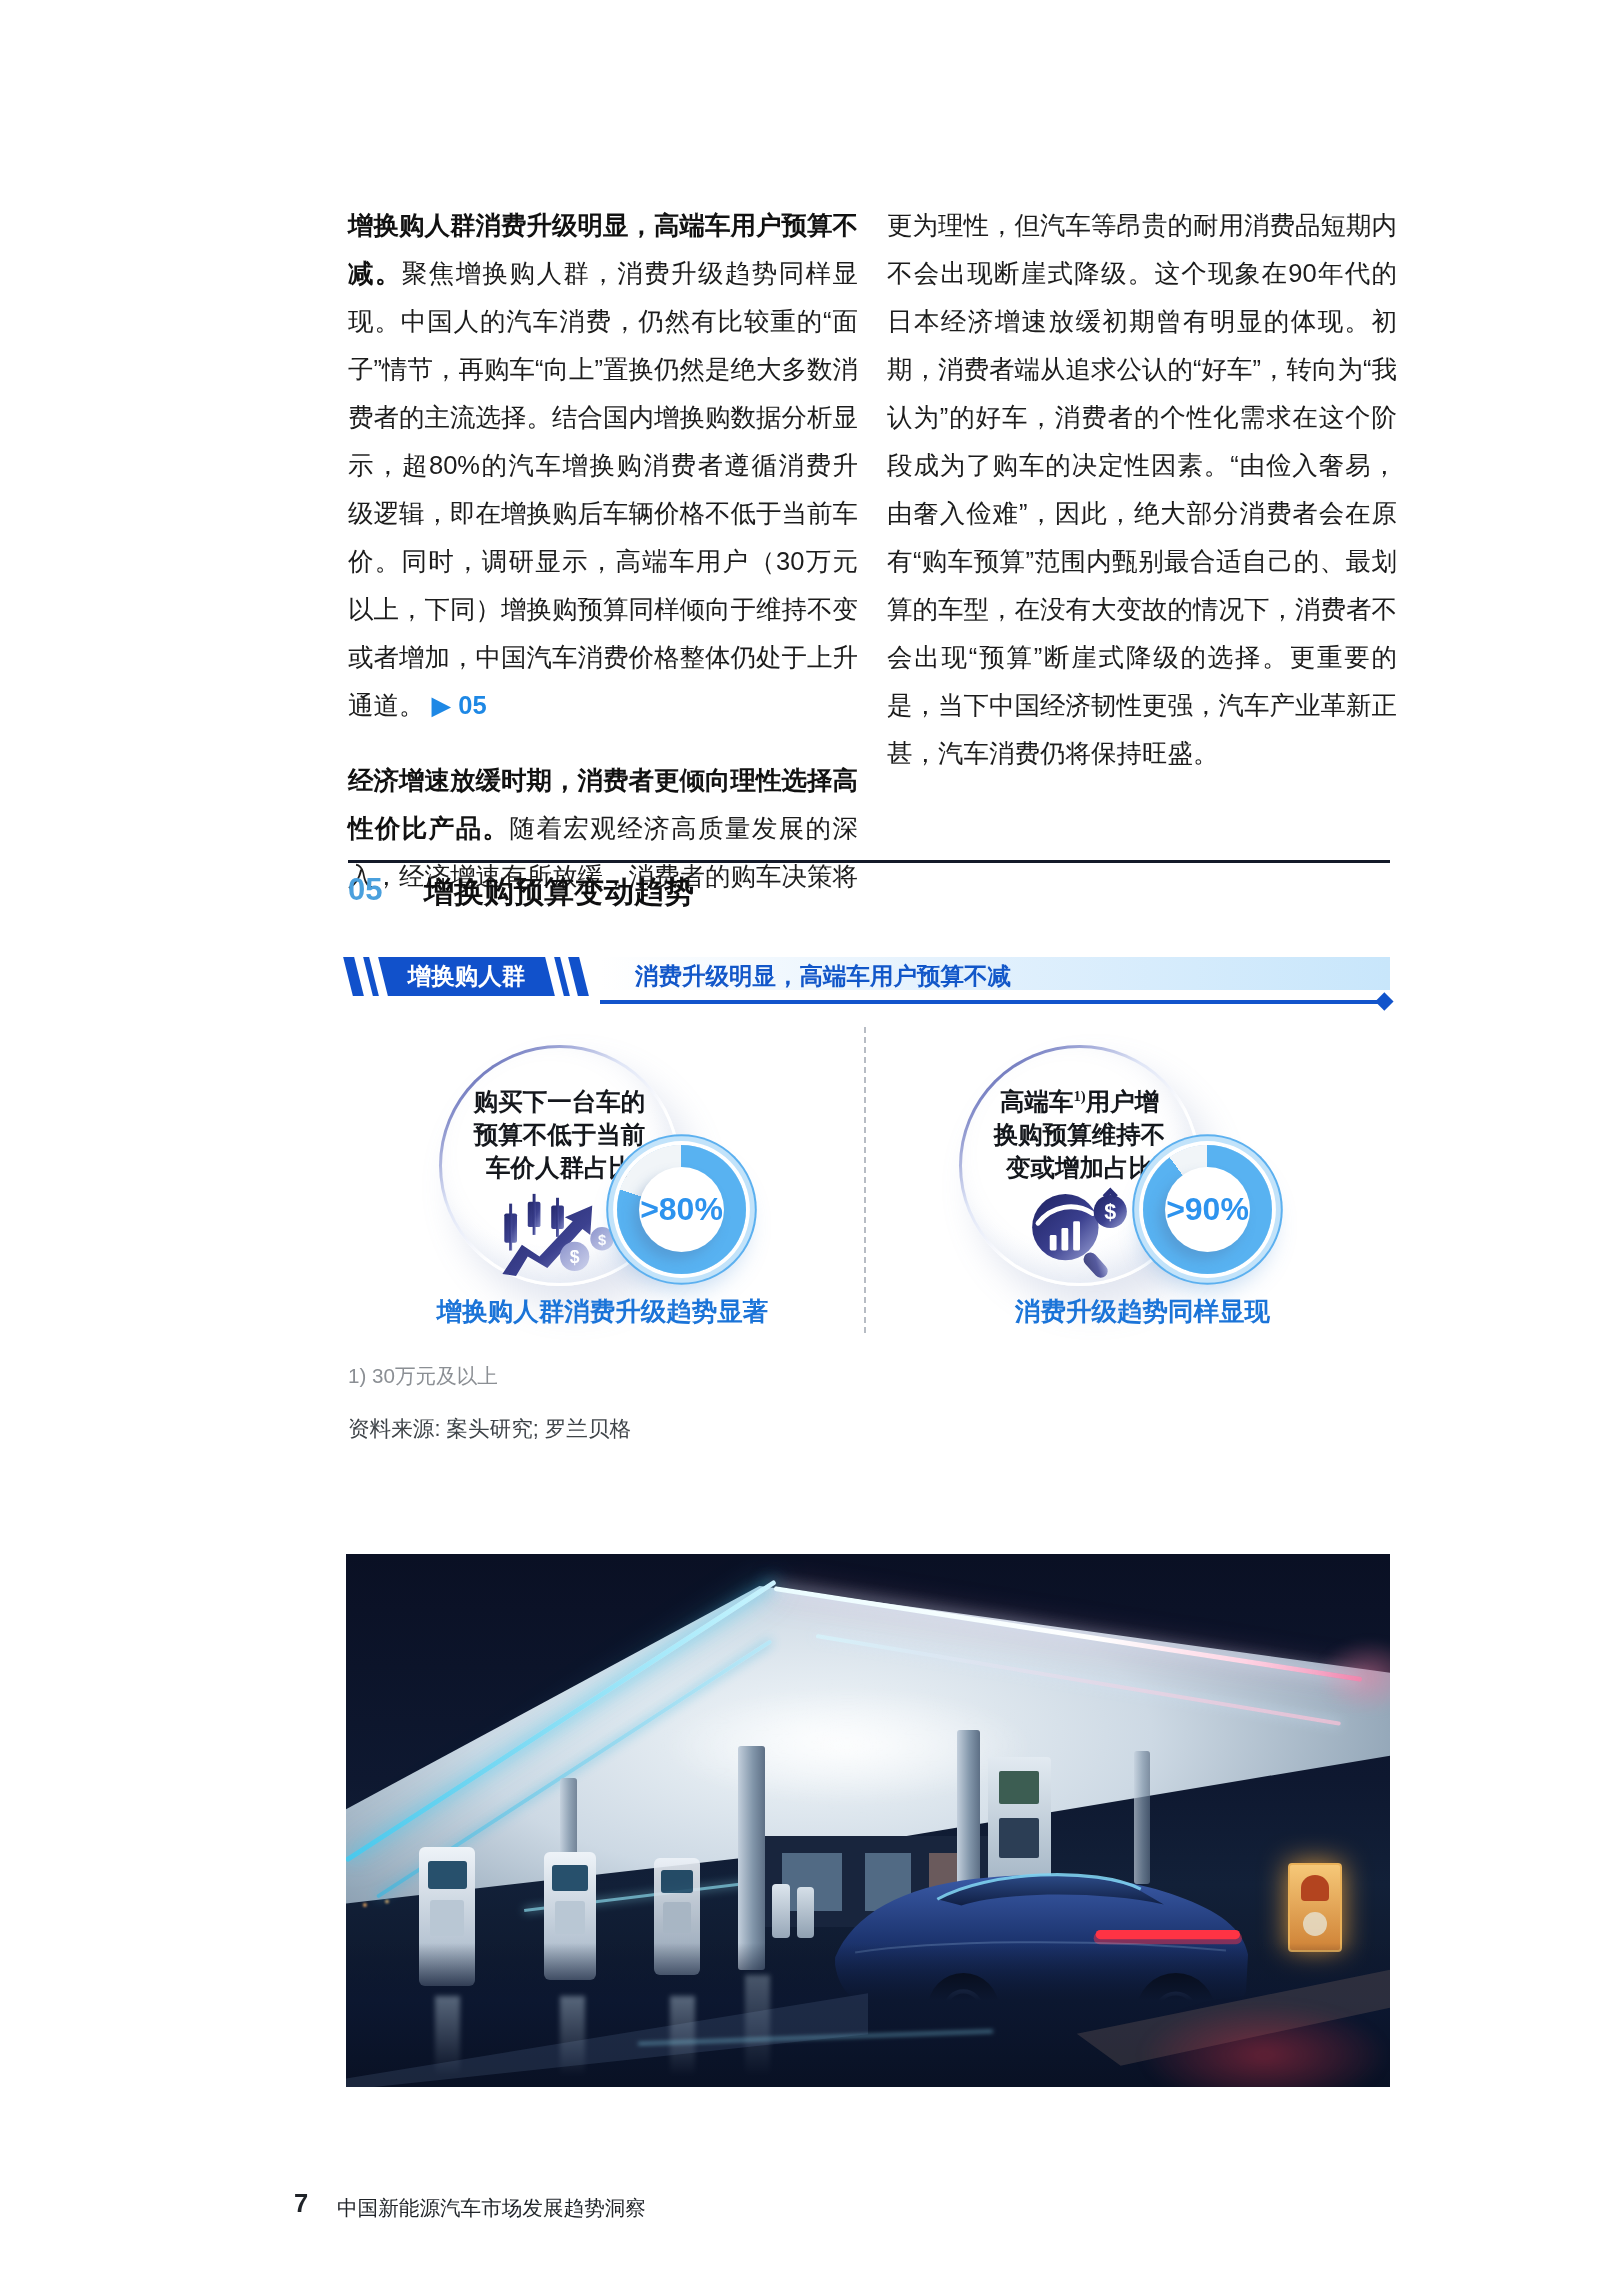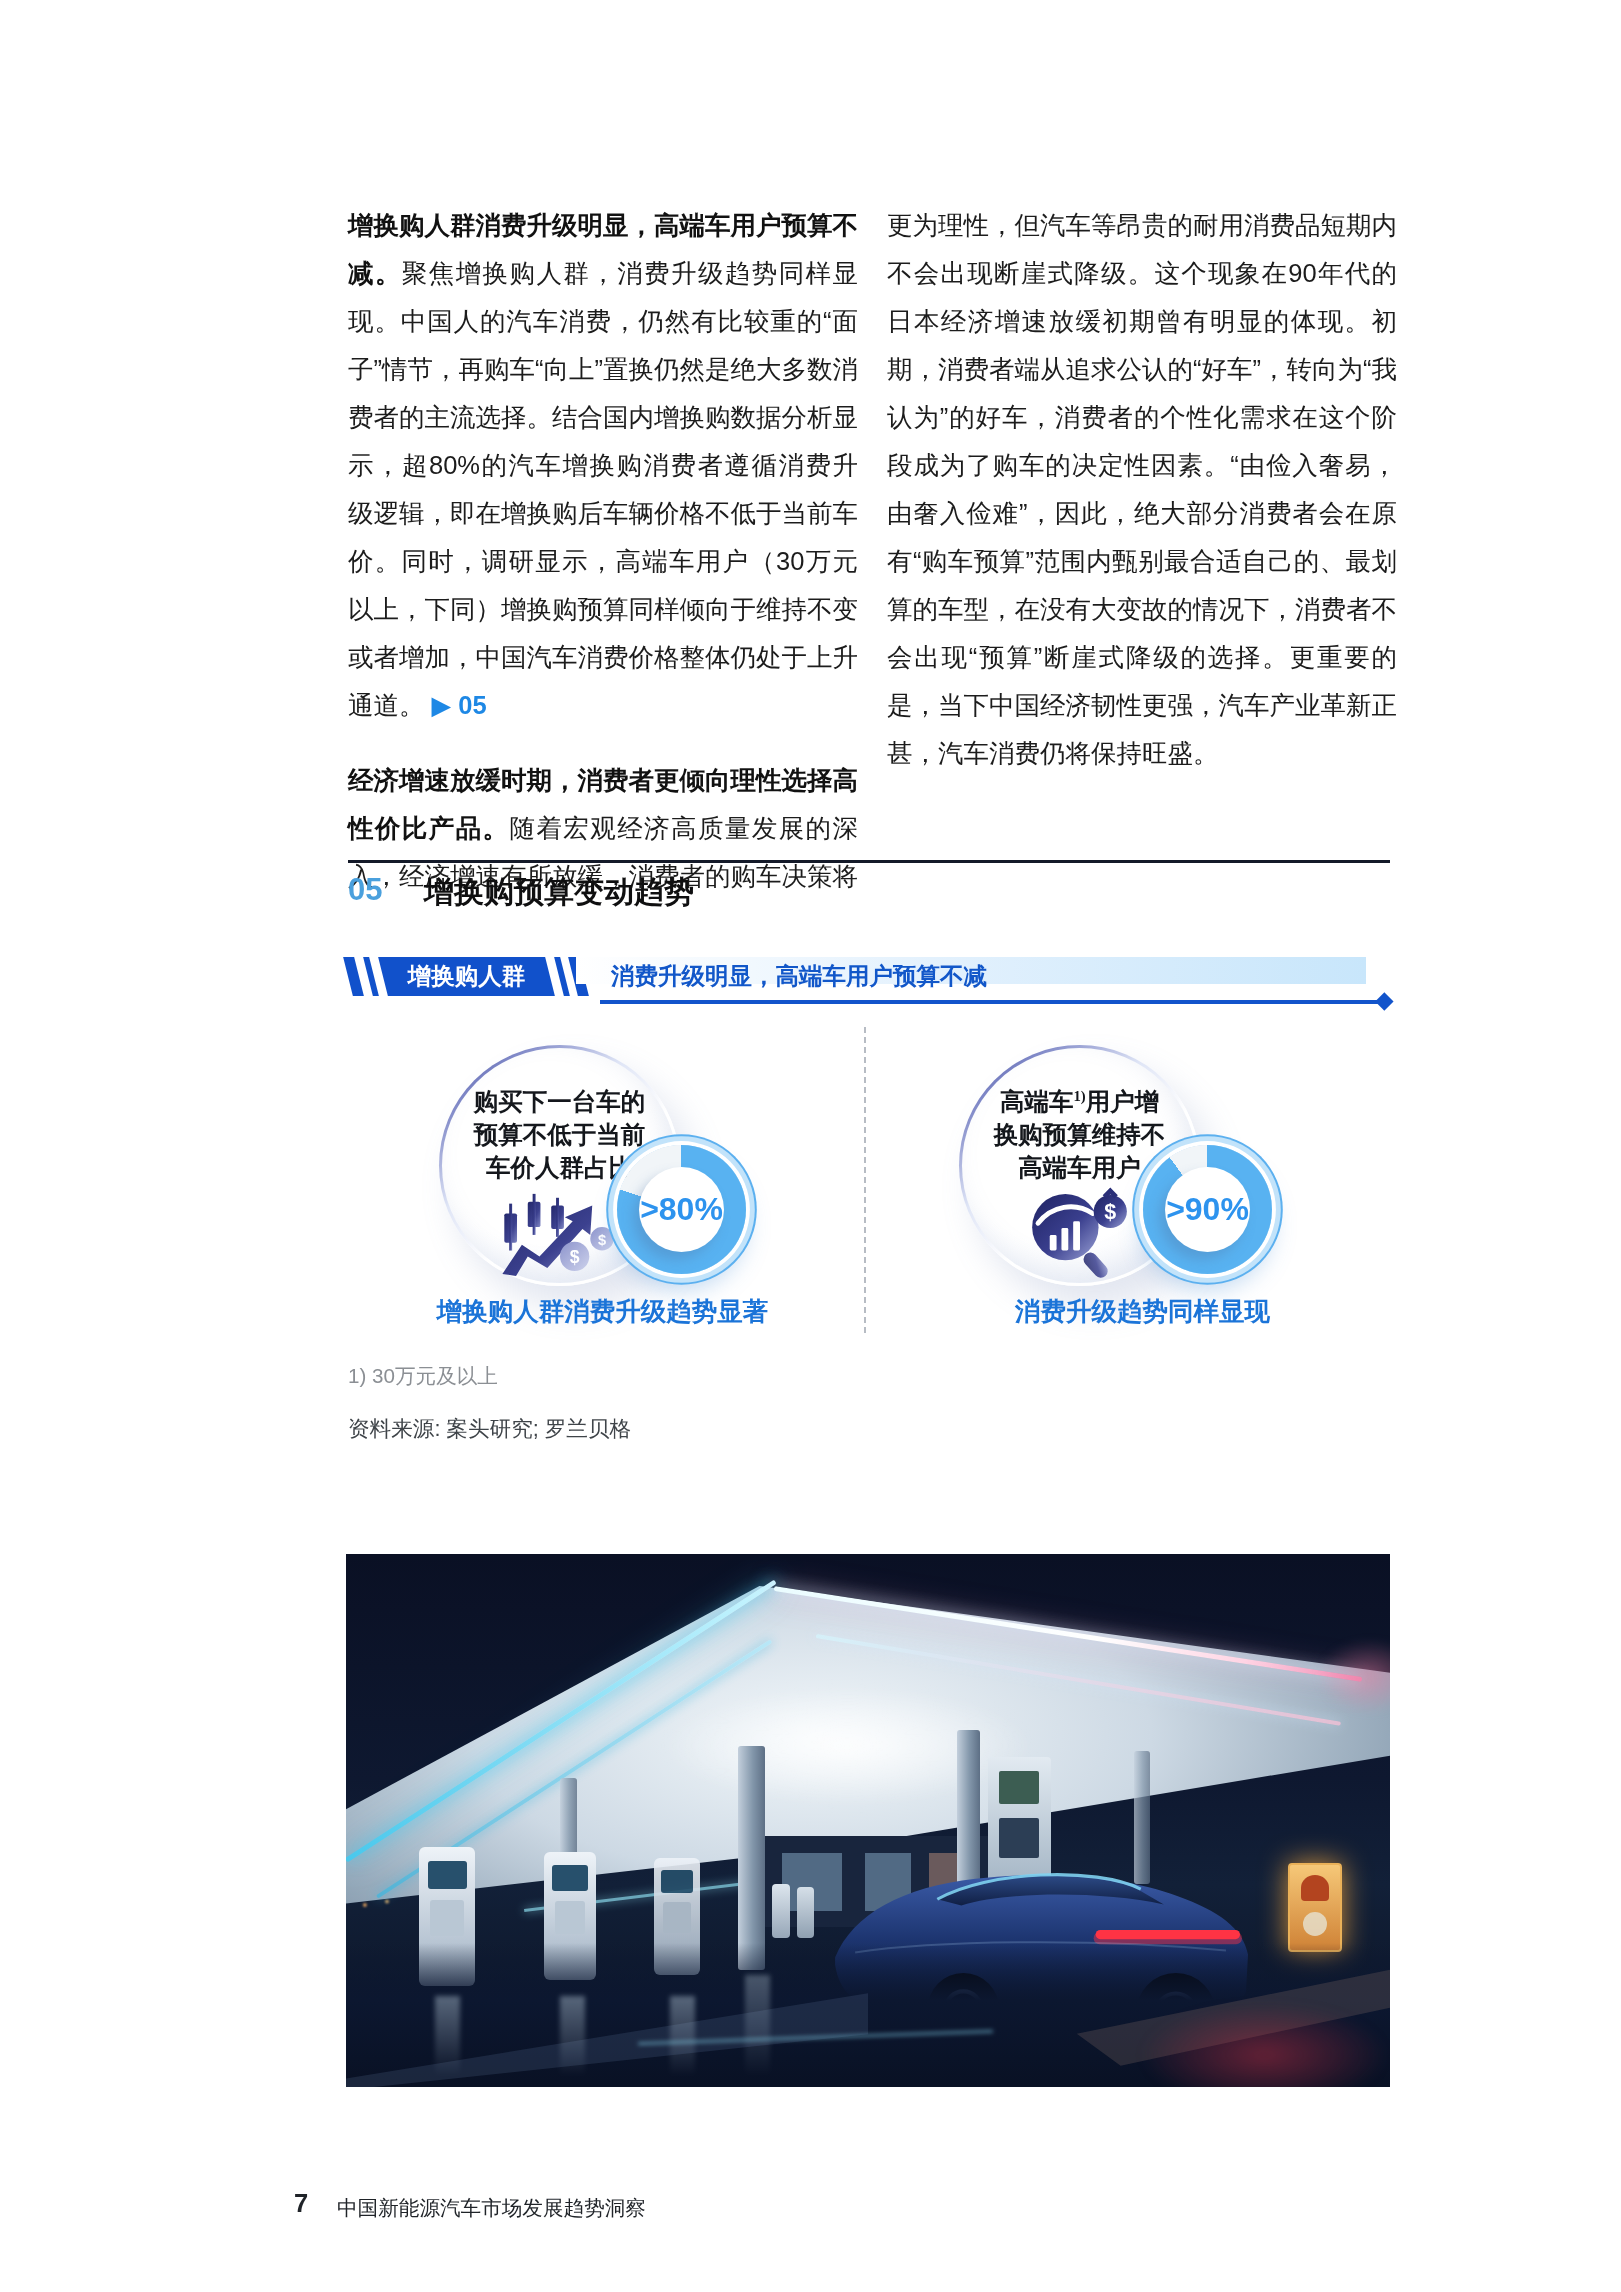--- a/index.html
+++ b/index.html
@@ -26,21 +26,21 @@
 
   
   .stripe{top:957px;height:39px;background:#1151cb;transform:skewX(14deg);}
   .st1{left:348px;width:10.8px;}
   .st2{left:368px;width:5.9px;}
   .st3{left:559px;width:5.9px;}
   .st4{left:573px;width:10.8px;}
   .tag{left:383px;top:957px;width:167px;height:39px;background:#1151cb;transform:skewX(14deg);}
   .tag span{display:block;transform:skewX(-14deg);color:#fff;font-weight:bold;font-size:23.5px;
             line-height:39px;text-align:center;}
-  .banner-strip{left:576px;top:957px;width:790px;height:27px;
+  .banner-strip{left:600px;top:957px;width:790px;height:33px;
     background:linear-gradient(90deg,#ffffff 0%,#e3f1fd 45%,#c8e6fb 100%);}
   .banner-strip span{display:block;padding-left:35px;line-height:39px;font-size:23.5px;
     font-weight:bold;color:#1257c9;}
   .banner-line{left:600px;top:1000px;width:784px;height:3.9px;background:#1254cb;}
   .banner-diamond{left:1378px;top:995px;width:12.7px;height:12.7px;background:#1254cb;transform:rotate(45deg);}
 
   
   .chart-divider{left:864px;top:1027px;height:306px;width:0;border-left:2px dashed #b7bcc4;}
 
   .bigcircle{width:241px;height:241px;border-radius:50%;
@@ -219,21 +219,21 @@
   </div>
   <div class="abs donut donut-80">
     <div class="val">&gt;80%</div>
   </div>
   <div class="abs caption cap-left">增换购人群消费升级趋势显著</div>
 
   <div class="abs bigcircle bc-right">
     <div class="bc-text">
       <span>高端车</span><sup>1)</sup><span>用户增</span><br>
       <span>换购预算维持不</span><br>
-      <span>高端车用户</span>
+      <span>变或增加占比</span>
     </div>
     <svg class="bc-icon" width="123" height="98" viewBox="0 0 126 100">
       <defs>
         <linearGradient id="gC" x1="0" y1="0" x2="1" y2="1">
           <stop offset="0" stop-color="#1f2363"></stop>
             <stop offset=".55" stop-color="#3a3f8e"></stop>
             <stop offset="1" stop-color="#9ba2d6"></stop>
         </linearGradient>
       </defs>
       <circle cx="48" cy="44" r="34" fill="url(#gC)"></circle>

